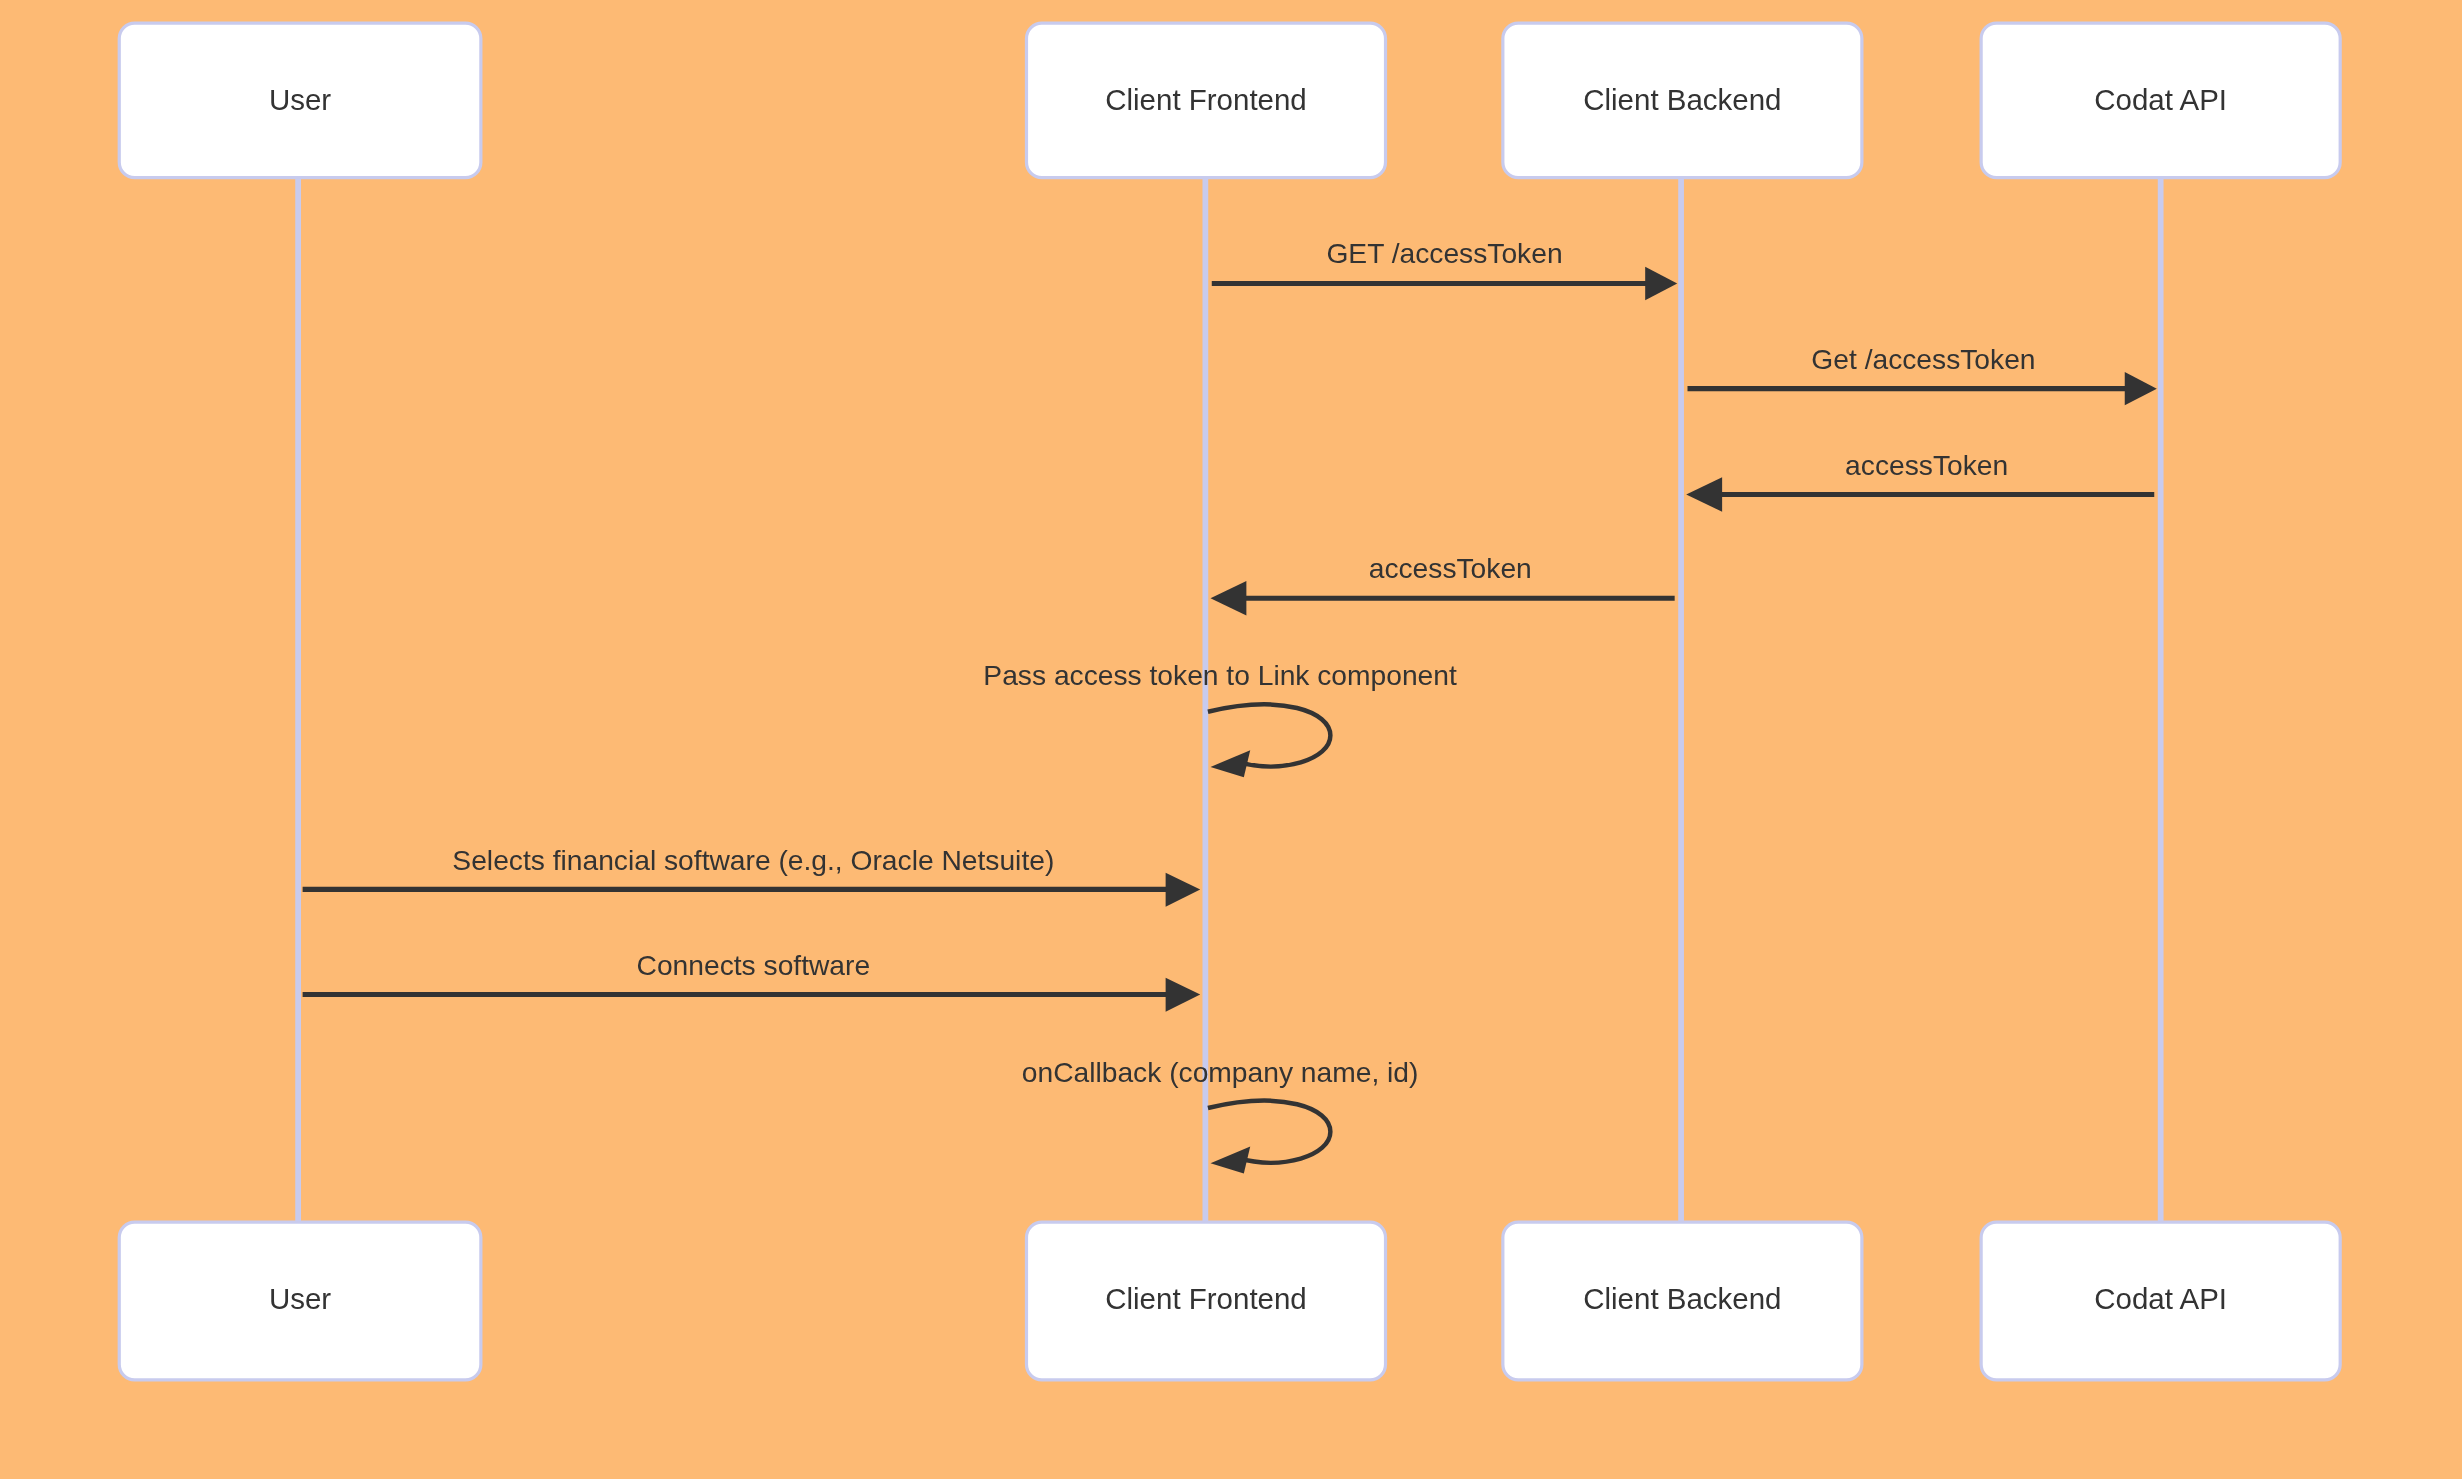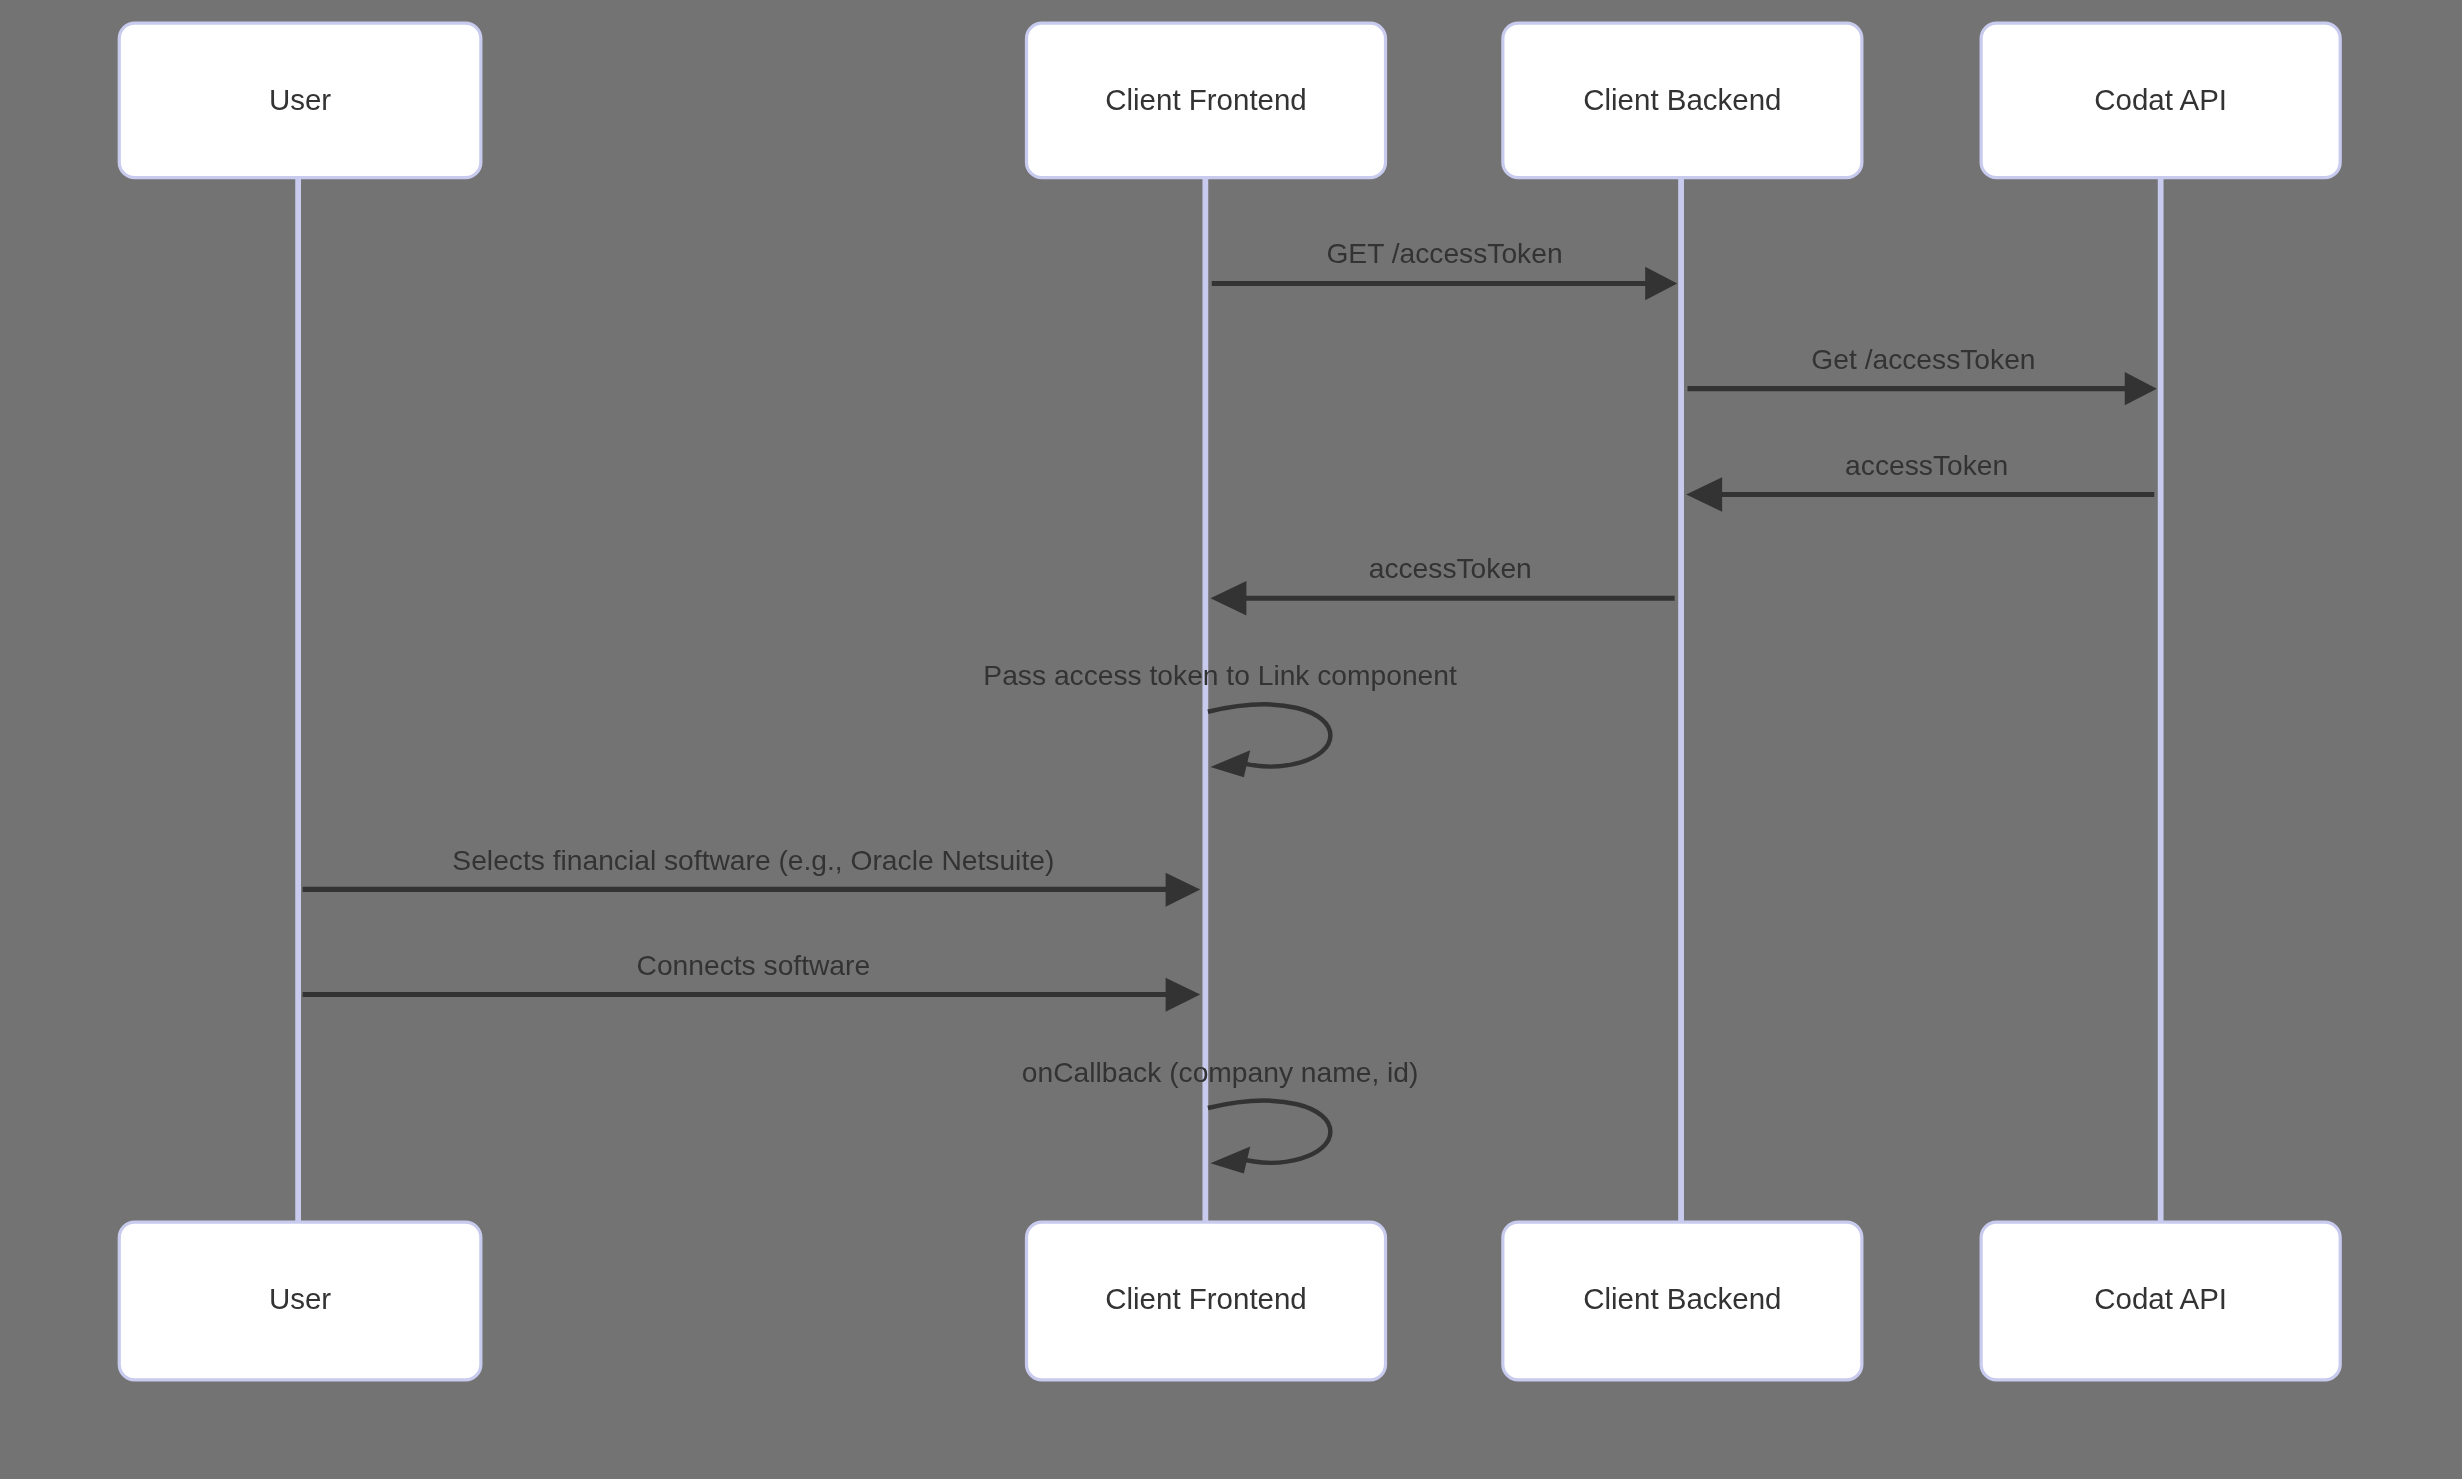--- a/index.html
+++ b/index.html
@@ -10,21 +10,21 @@
   body {
     width: 2462px;
     height: 1480px;
     font-family: "Liberation Sans", sans-serif;
     overflow: hidden;
   }
   #diagram-root {
     position: relative;
     width: 2462px;
     height: 1480px;
-    background: #737373;
+    background: #fdba74;
   }
   svg#sequence-svg {
     display: block;
     width: 2462px;
     height: 1480px;
   }
   .actor-box {
     fill: #ffffff;
     stroke: #c8cbee;
     stroke-width: 5;

